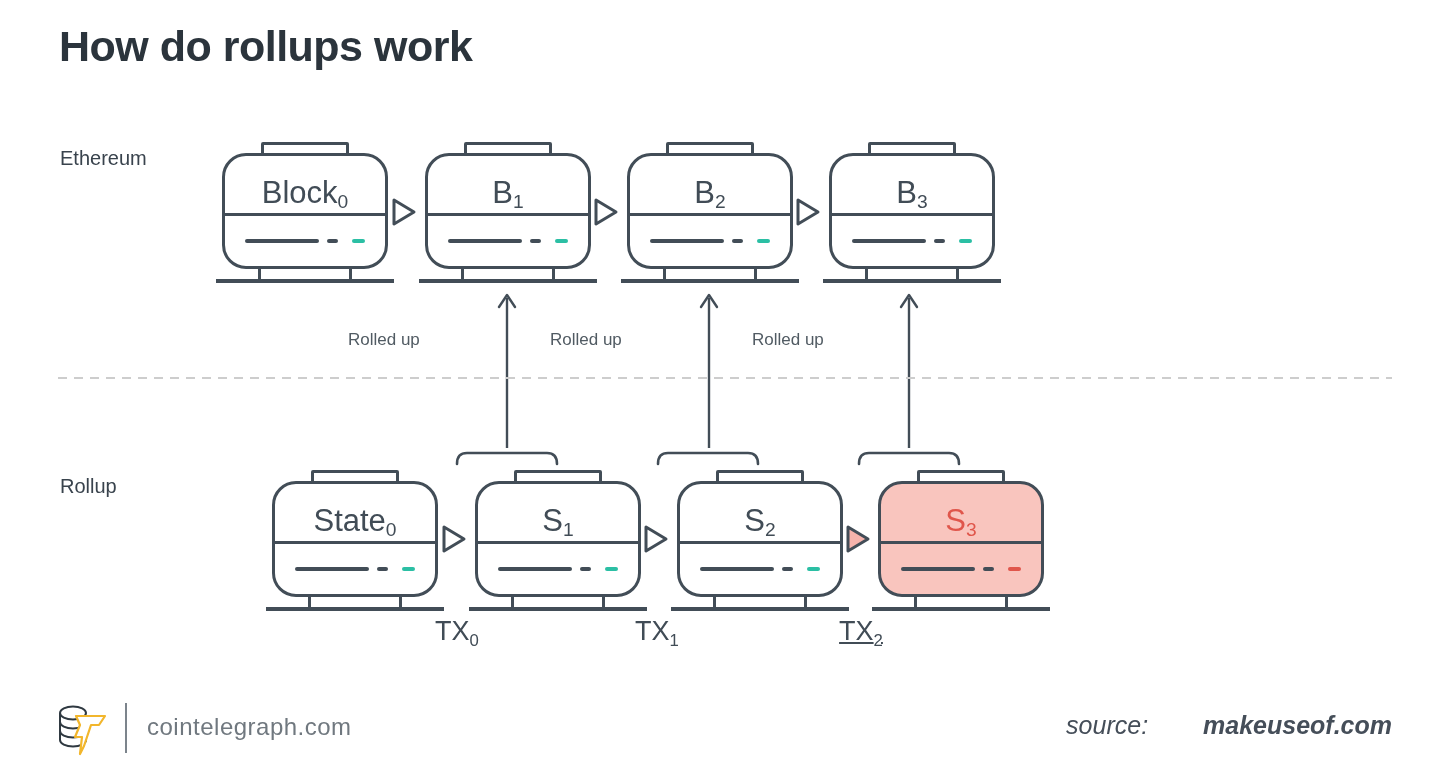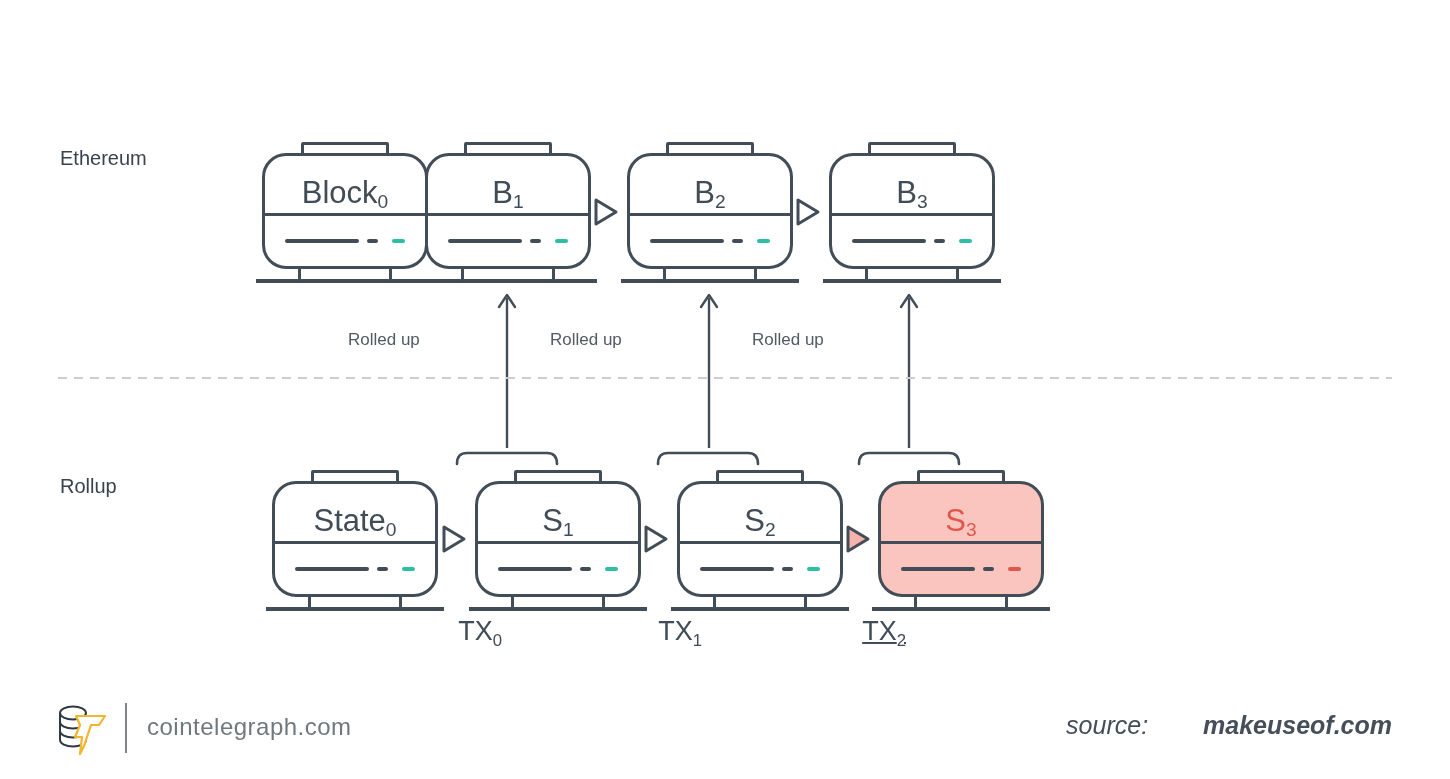--- a/index.html
+++ b/index.html
@@ -58,40 +58,41 @@
   .rolled-up{position:absolute;width:160px;top:330px;text-align:left;font-size:17px;color:var(--muted);}
 
   .dashed-divider{position:absolute;left:58px;top:377px;width:1334px;height:2px;
     background:repeating-linear-gradient(90deg,var(--dashline) 0 9px,transparent 9px 16px);}
 
   .code{position:absolute;left:1004px;top:299px;font-family:"Liberation Mono","DejaVu Sans Mono",monospace;
         font-size:20px;line-height:28px;white-space:pre;}
   .code .l1{color:var(--codegray);}
   .code .l2{color:var(--red);}
 
-  .tx-label{position:absolute;width:90px;top:616px;text-align:right;font-size:27px;color:var(--blocktext);}
+  .tx-label{position:absolute;width:90px;top:616px;text-align:center;font-size:27px;color:var(--blocktext);}
   .tx-label sub{font-size:0.62em;}
 
   
   .footer-logo{position:absolute;left:56px;top:700px;}
   .footer-sep{position:absolute;left:125px;top:703px;width:2px;height:50px;background:#7c848c;}
   .footer-site{position:absolute;left:147px;top:713px;font-size:24px;color:var(--footergray);letter-spacing:0.5px;}
   .footer-source{position:absolute;right:58px;top:711px;font-size:25px;font-style:italic;color:var(--sourcetext);}
   .footer-source .src-val{font-weight:bold;margin-left:48px;}
 </style>
 </head>
 <body>
 
 <div class="canvas">
 
+  <div class="title">How do rollups work</div>
 
   <div class="layer-label eth">Ethereum</div>
   <div class="layer-label rol">Rollup</div>
 
-  <div class="block" style="left:222px;top:142px;margin-left:40px;">
+  <div class="block" style="left:222px;top:142px;">
     <div class="handle"></div>
     <div class="body">
       <div class="label-area">
           <span>Block</span>
           <sub>0</sub>
         </div>
       <div class="divider"></div>
       <div class="content">
         <span class="dash dash-long"></span>
         <span class="dash dash-short"></span>

